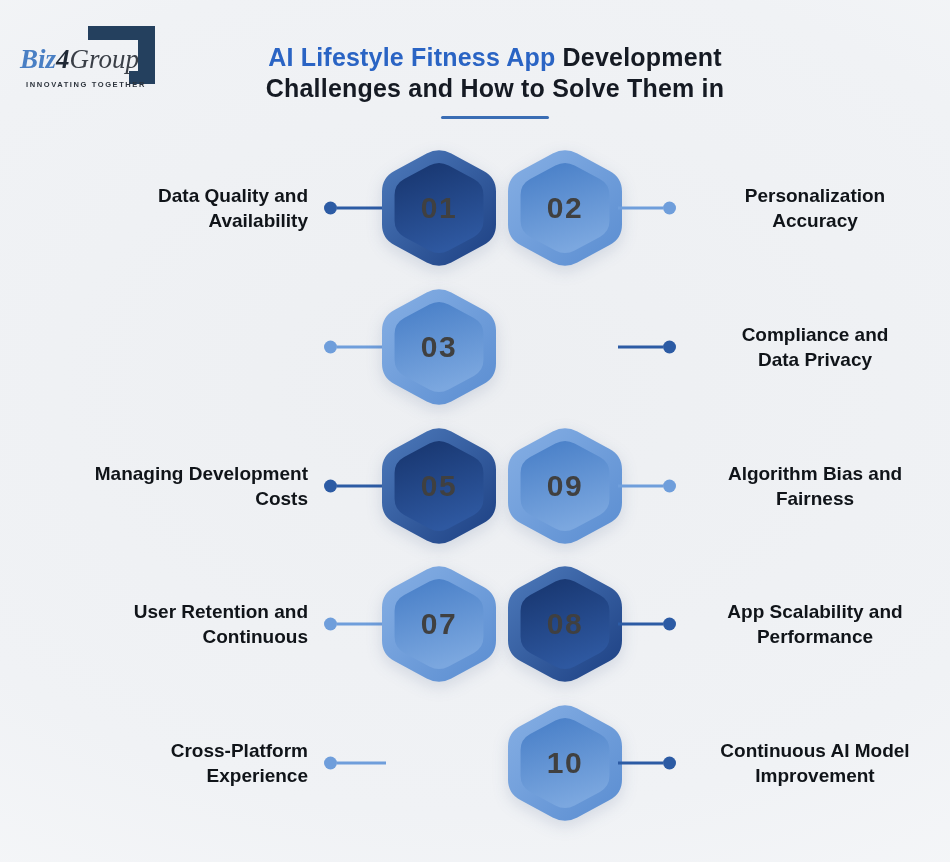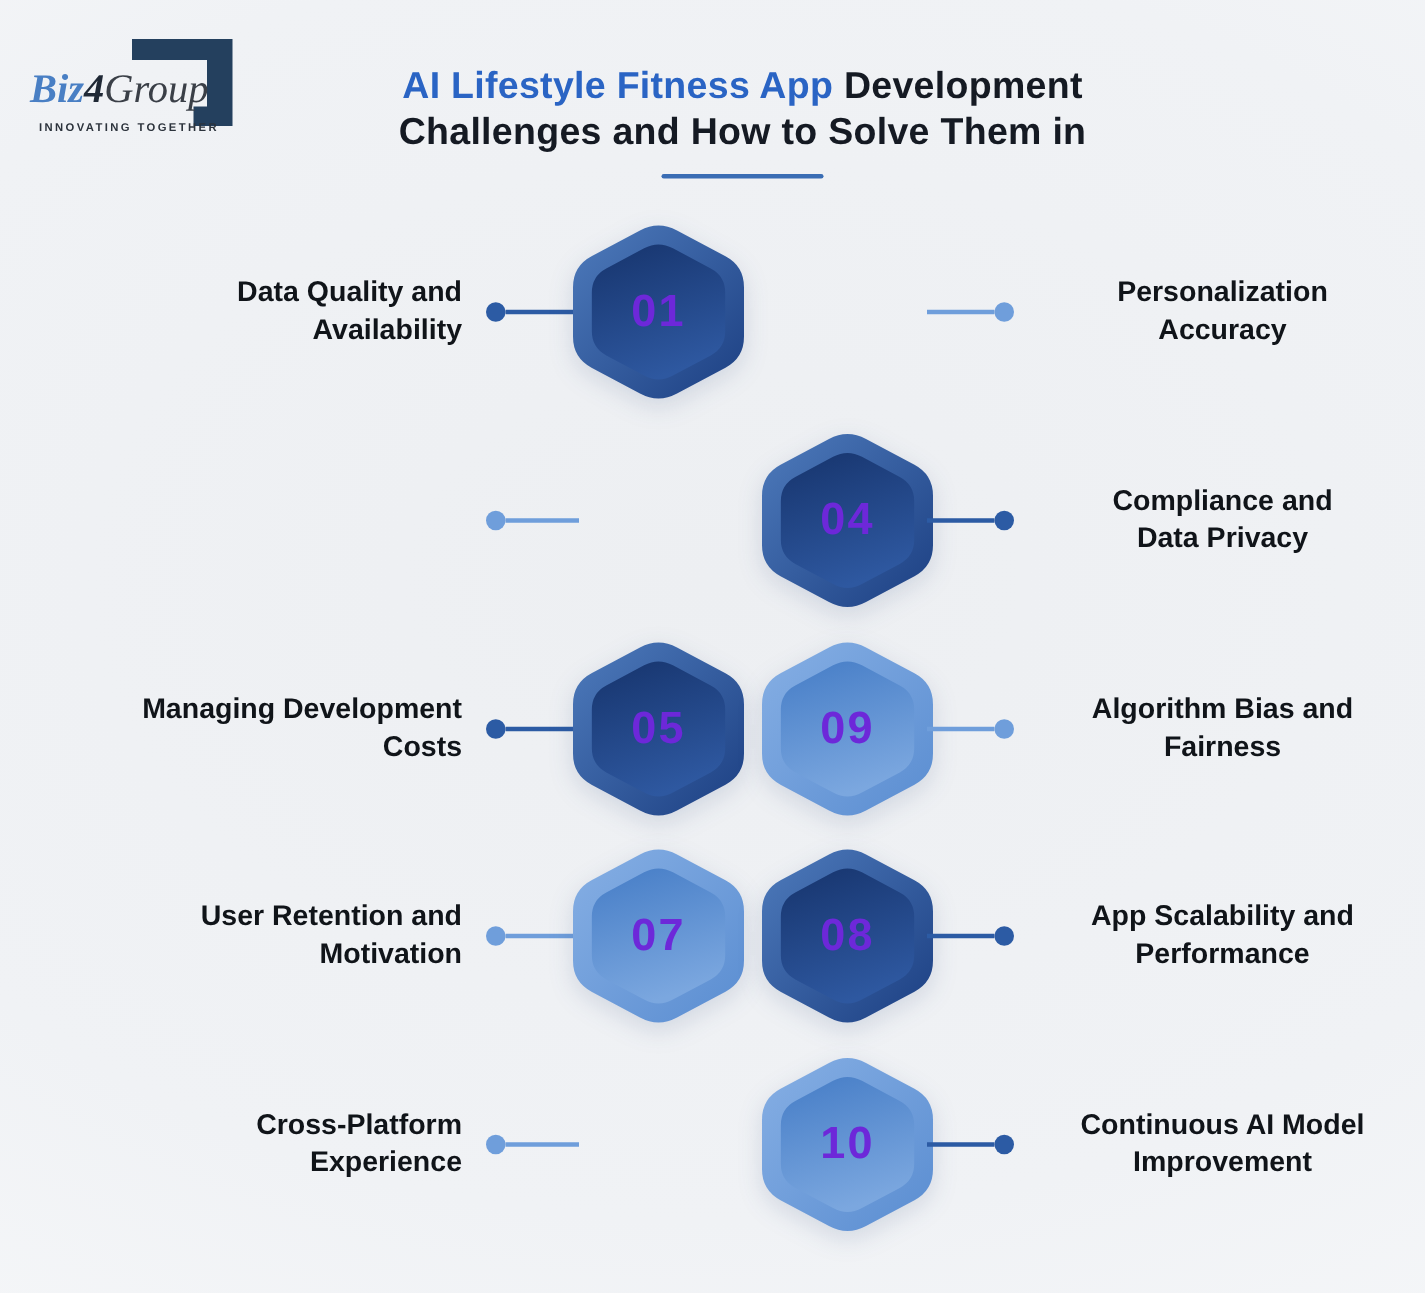--- a/index.html
+++ b/index.html
@@ -40,21 +40,21 @@
   .conn .dot{width:13px;height:13px;border-radius:50%;flex:0 0 auto}
   .conn .line{height:3px;flex:1 1 auto}
   .conn.dark .dot,.conn.dark .line{background:#2c5ba4}
   .conn.light .dot,.conn.light .line{background:#6f9edb}
 
   .hex{position:absolute;top:0;width:114px;height:122px}
   .hex-1{left:382px}
   .hex-2{left:508px}
   .hex svg{display:block;filter:drop-shadow(0 5px 8px rgba(25,55,110,.14))}
   .hex .num{position:absolute;inset:0;display:flex;align-items:center;justify-content:center;
-    color:#6d28d9;font-size:30px;font-weight:700;letter-spacing:1.5px}
+    color:#404040;font-size:30px;font-weight:700;letter-spacing:1.5px}
 </style>
 </head>
 <body>
 
 <svg width="0" height="0" style="position:absolute" aria-hidden="true">
   <defs>
     <path id="hexPath" d="M44.65 6.61 Q57 0 69.35 6.61 L101.65 23.89 Q114 30.5 114 44.5 L114 77.5 Q114 91.5 101.65 98.11 L69.35 115.39 Q57 122 44.65 115.39 L12.35 98.11 Q0 91.5 0 77.5 L0 44.5 Q0 30.5 12.35 23.89 Z"></path>
     <linearGradient id="gOD" x1="0" y1="0" x2="1" y2="1">
       <stop offset="0" stop-color="#4e7bbc"></stop>
         <stop offset="1" stop-color="#1c3f82"></stop>
@@ -95,39 +95,46 @@
       <span class="dot"></span>
       <span class="line"></span>
     </div>
   <div class="hex hex-1">
     <svg viewBox="0 0 114 122" width="114" height="122">
         <use href="#hexPath" fill="url(#gOD)"></use>
         <use href="#hexPath" fill="url(#gID)" transform="translate(12.55,13.4) scale(0.78)"></use>
       </svg>
     <div class="num">01</div>
   </div>
+  <div class="hex hex-2">
+    <svg viewBox="0 0 114 122" width="114" height="122">
+        <use href="#hexPath" fill="url(#gOL)"></use>
+        <use href="#hexPath" fill="url(#gIL)" transform="translate(12.55,13.4) scale(0.78)"></use>
+      </svg>
+    <div class="num">02</div>
+  </div>
   <div class="conn conn-right light">
       <span class="line"></span>
       <span class="dot"></span>
     </div>
   <div class="label label-right">Personalization
 Accuracy</div>
 </div>
 
 <div class="row r2">
   <div class="conn conn-left light">
       <span class="dot"></span>
       <span class="line"></span>
     </div>
-  <div class="hex hex-2">
-    <svg viewBox="0 0 114 122" width="114" height="122">
-        <use href="#hexPath" fill="url(#gOD)"></use>
-        <use href="#hexPath" fill="url(#gID)" transform="translate(12.55,13.4) scale(0.78)"></use>
-      </svg>
-    <div class="num">04</div>
+  <div class="hex hex-1">
+    <svg viewBox="0 0 114 122" width="114" height="122">
+        <use href="#hexPath" fill="url(#gOL)"></use>
+        <use href="#hexPath" fill="url(#gIL)" transform="translate(12.55,13.4) scale(0.78)"></use>
+      </svg>
+    <div class="num">03</div>
   </div>
   <div class="conn conn-right dark">
       <span class="line"></span>
       <span class="dot"></span>
     </div>
   <div class="label label-right">Compliance and
 Data Privacy</div>
 </div>
 
 <div class="row r3">
@@ -154,21 +161,21 @@
   <div class="conn conn-right light">
       <span class="line"></span>
       <span class="dot"></span>
     </div>
   <div class="label label-right">Algorithm Bias and
 Fairness</div>
 </div>
 
 <div class="row r4">
   <div class="label label-left">User Retention and
-Motivation</div>
+Continuous</div>
   <div class="conn conn-left light">
       <span class="dot"></span>
       <span class="line"></span>
     </div>
   <div class="hex hex-1">
     <svg viewBox="0 0 114 122" width="114" height="122">
         <use href="#hexPath" fill="url(#gOL)"></use>
         <use href="#hexPath" fill="url(#gIL)" transform="translate(12.55,13.4) scale(0.78)"></use>
       </svg>
     <div class="num">07</div>

